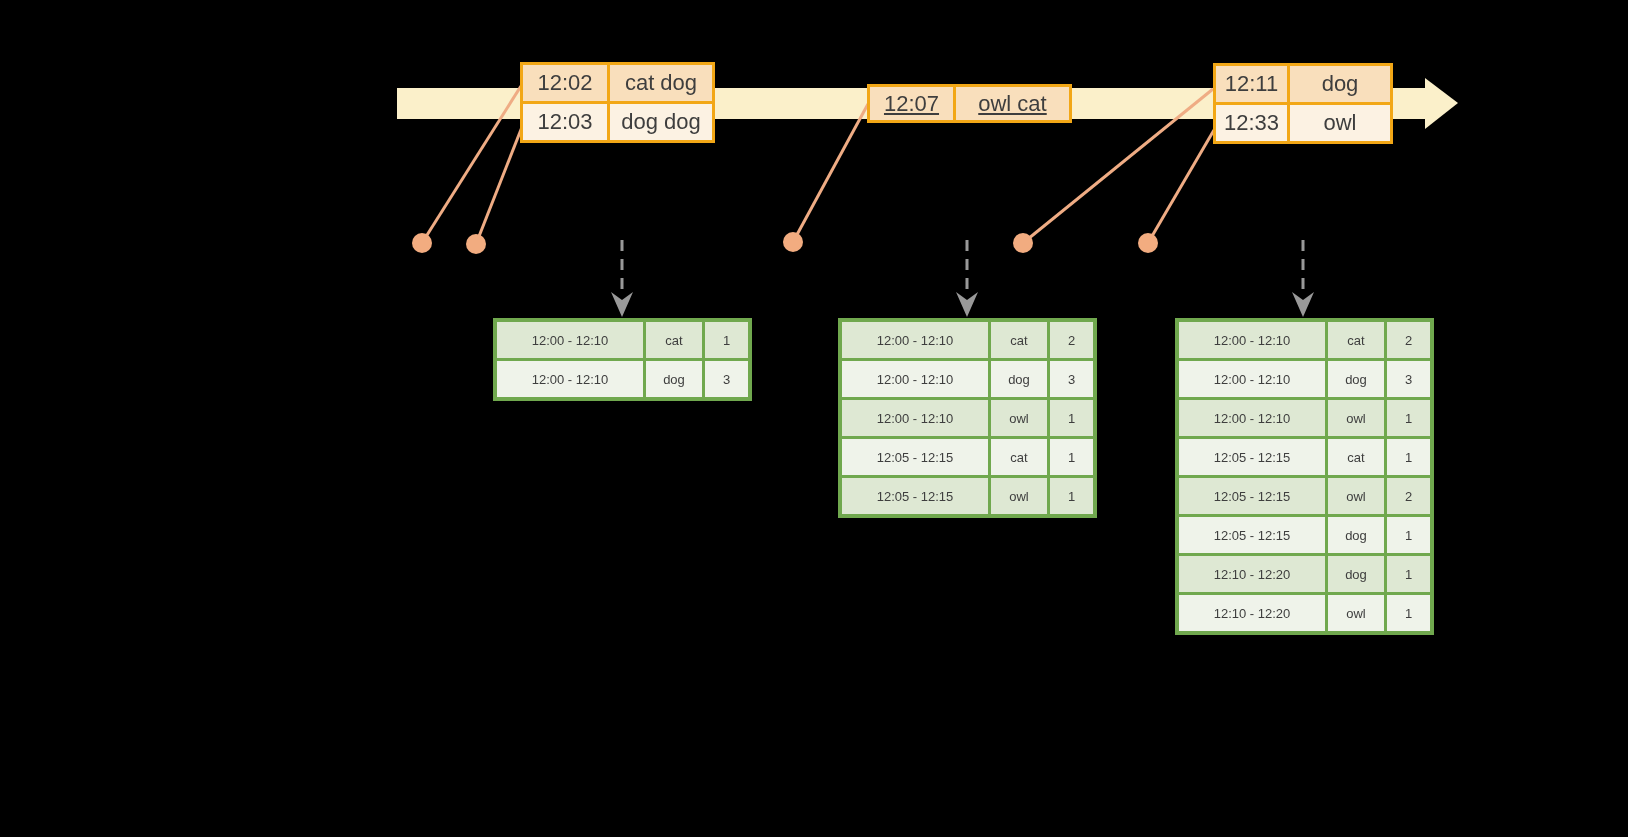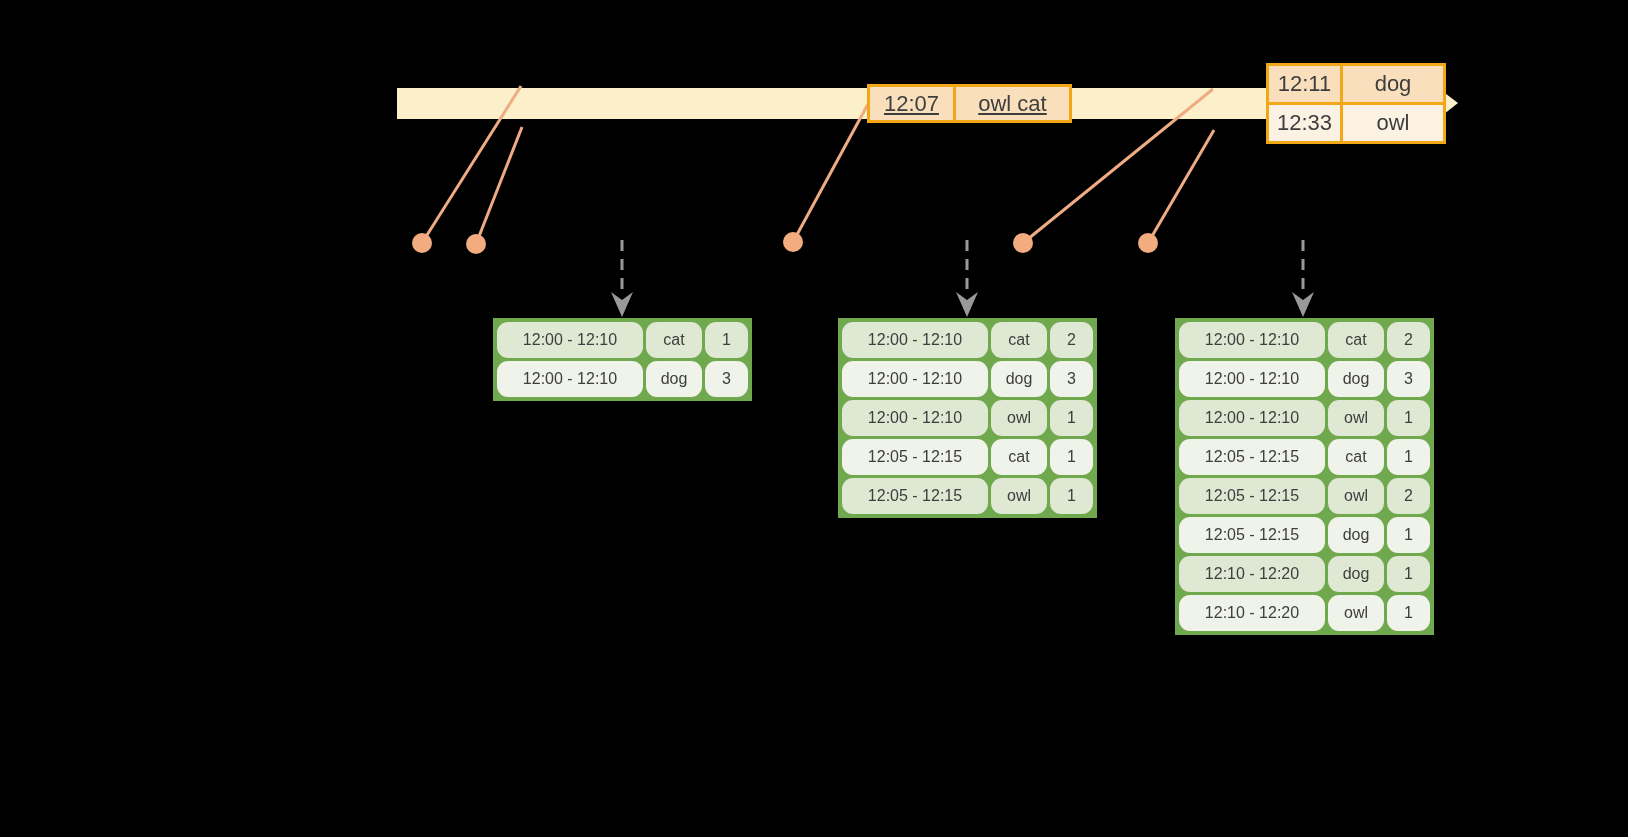--- a/index.html
+++ b/index.html
@@ -17,21 +17,21 @@
   
   .etable {
     position: absolute;
     display: grid;
     gap: 3px;
     border: 3px solid #F2A716;
     background: #F2A716;
   }
   .etable-1 { left: 520px; top: 62px;  grid-template-columns: 84px 102px; grid-auto-rows: 36px; }
   .etable-2 { left: 867px; top: 84px;  grid-template-columns: 83px 113px; grid-auto-rows: 33px; text-decoration: underline; }
-  .etable-3 { left: 1266px; top: 63px; grid-template-columns: 71px 100px; grid-auto-rows: 36px; }
+  .etable-3 { left: 1213px; top: 63px; grid-template-columns: 71px 100px; grid-auto-rows: 36px; }
   .ecell {
     display: flex; align-items: center; justify-content: center;
     font-size: 22px;
   }
   .ecell.dark  { background: #F9DFBC; }
   .ecell.light { background: #FCF2E3; }
 
   
   .gtable {
     position: absolute;
@@ -40,22 +40,21 @@
     grid-auto-rows: 36px;
     gap: 3px;
     border: 4px solid #70A84E;
     background: #70A84E;
   }
   .gtable-1 { left: 493px;  top: 318px; }
   .gtable-2 { left: 838px;  top: 318px; }
   .gtable-3 { left: 1175px; top: 318px; }
   .gcell {
     display: flex; align-items: center; justify-content: center;
-    font-size: 16px;
-    border-radius: 11px;
+    font-size: 13px;
   }
   .gcell.dark  { background: #DEE8D3; }
   .gcell.light { background: #EFF3EA; }
 </style>
 </head>
 <body>
 
 <div class="canvas">
 
   <svg class="layer" width="1628" height="837" viewBox="0 0 1628 837">
@@ -84,20 +83,26 @@
       <line x1="967" y1="240" x2="967" y2="294"></line>
       <line x1="1303" y1="240" x2="1303" y2="294"></line>
     </g>
     <g fill="#999999">
       <path d="M 611 292 L 622 317 L 633 292 L 622 300 Z"></path>
       <path d="M 956 292 L 967 317 L 978 292 L 967 300 Z"></path>
       <path d="M 1292 292 L 1303 317 L 1314 292 L 1303 300 Z"></path>
     </g>
   </svg>
 
+  <div class="etable etable-1">
+    <div class="ecell dark">12:02</div>
+    <div class="ecell dark">cat dog</div>
+    <div class="ecell light">12:03</div>
+    <div class="ecell light">dog dog</div>
+  </div>
 
   <div class="etable etable-2">
     <div class="ecell dark">12:07</div>
     <div class="ecell dark">owl cat</div>
   </div>
 
   <div class="etable etable-3">
     <div class="ecell dark">12:11</div>
     <div class="ecell dark">dog</div>
     <div class="ecell light">12:33</div>

